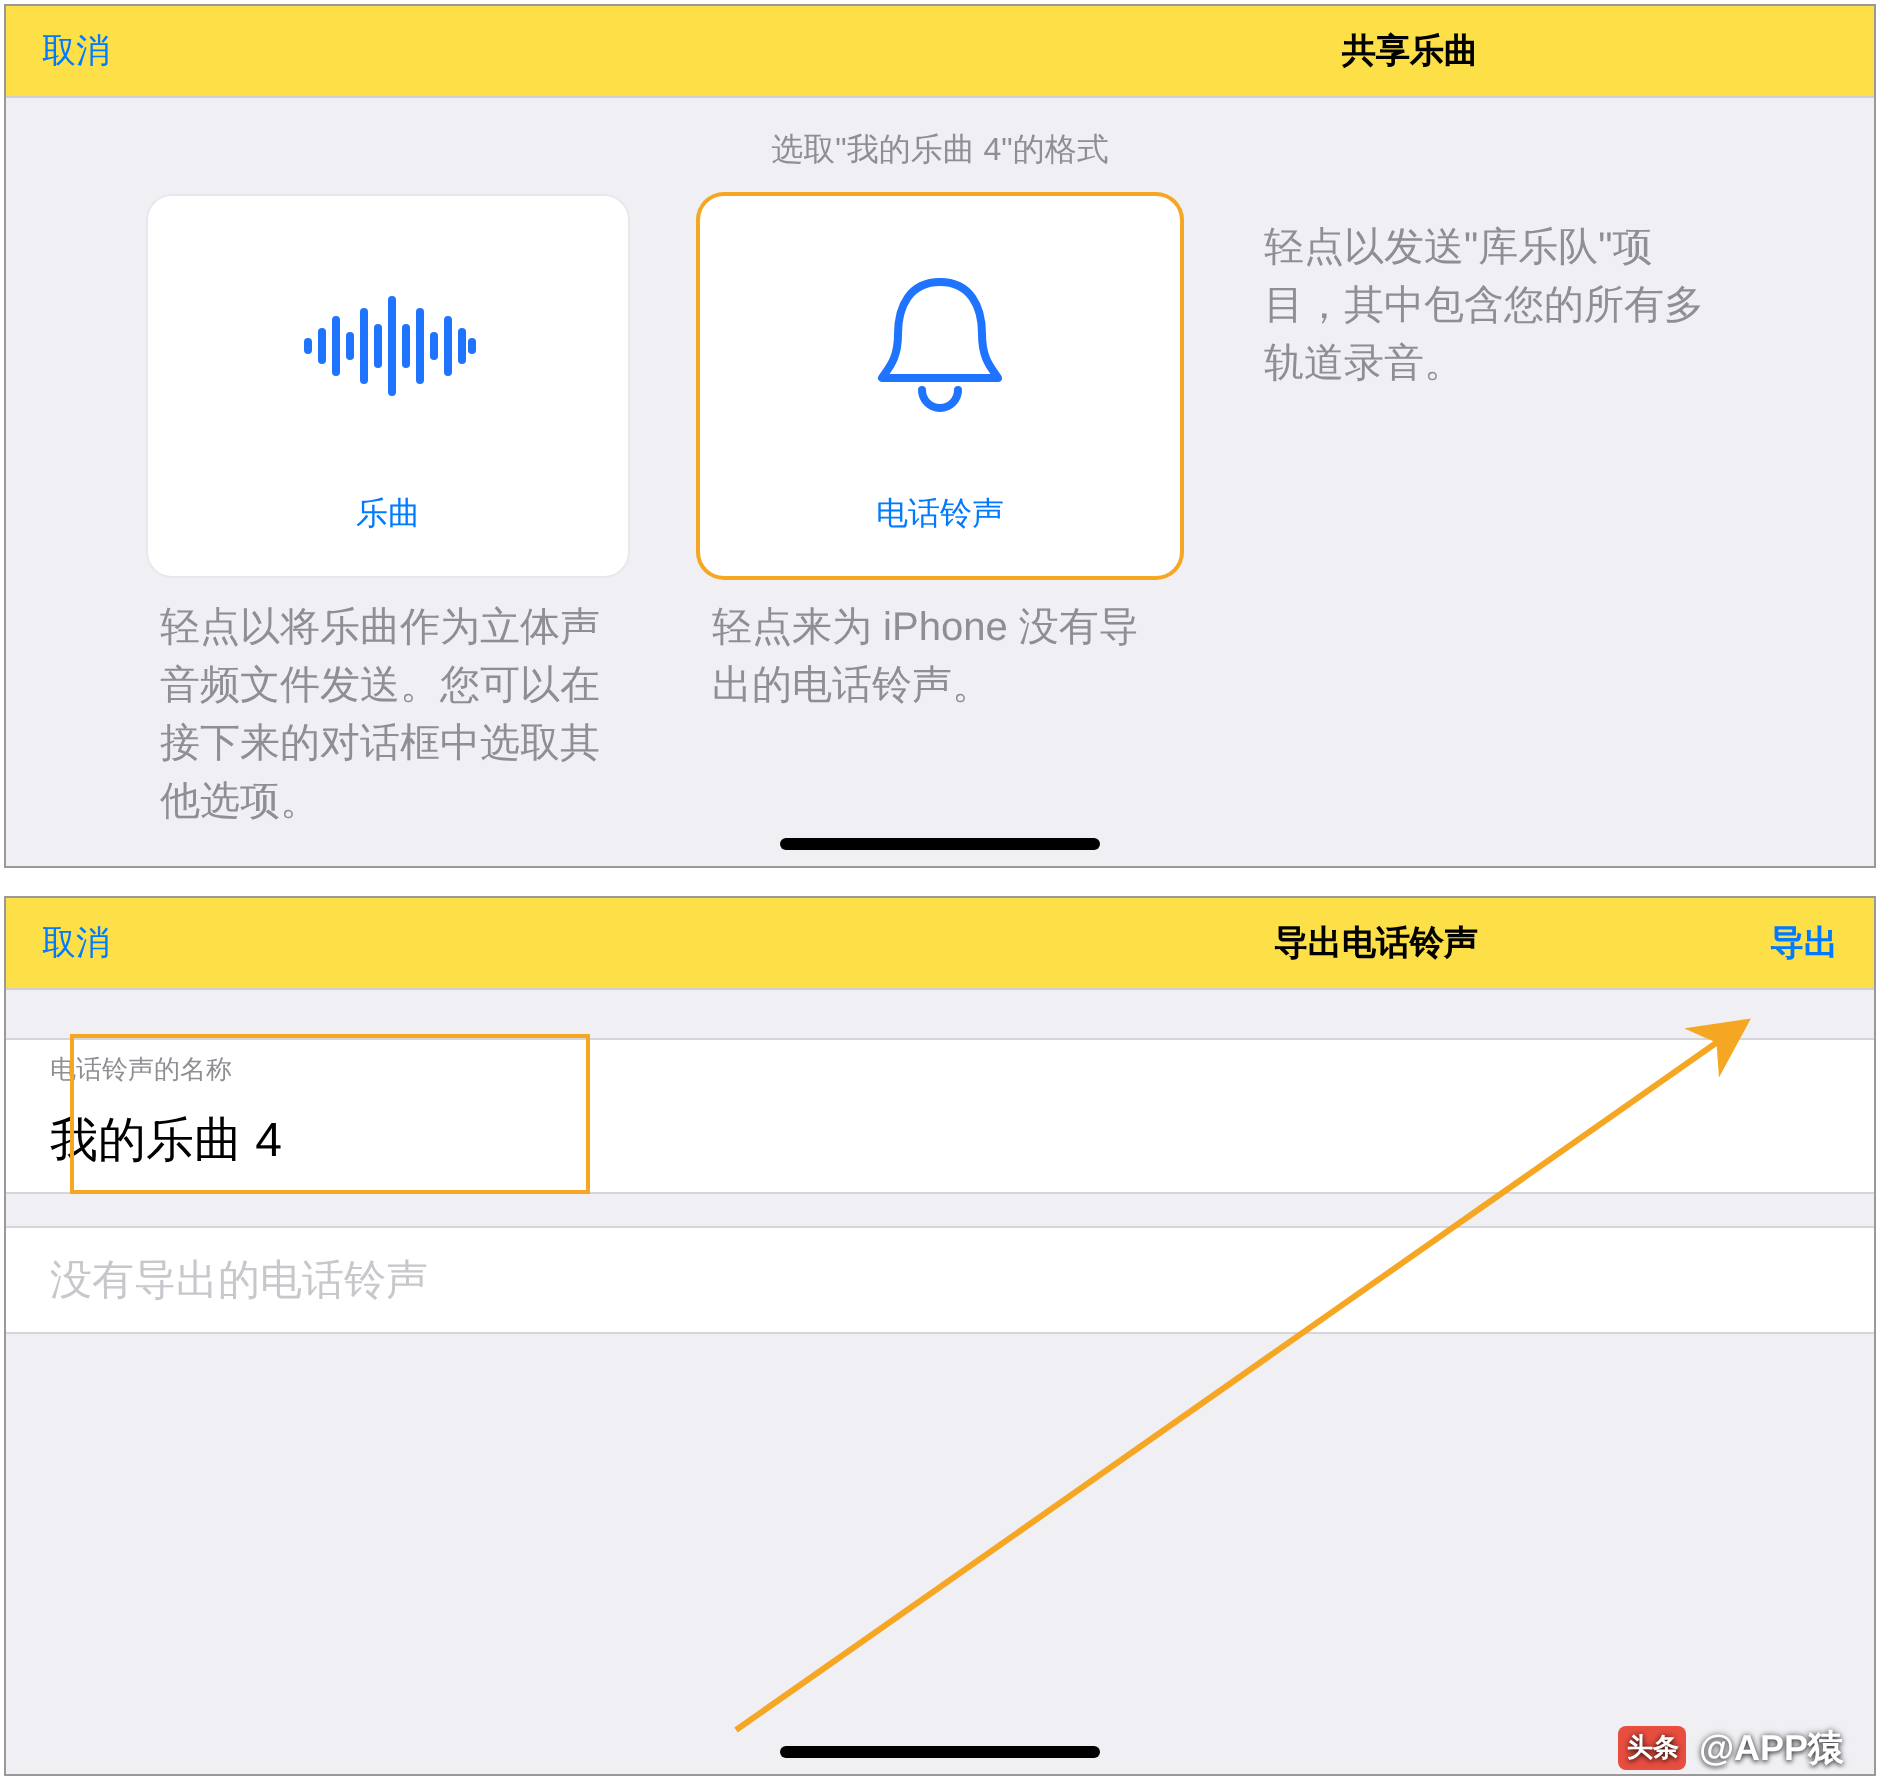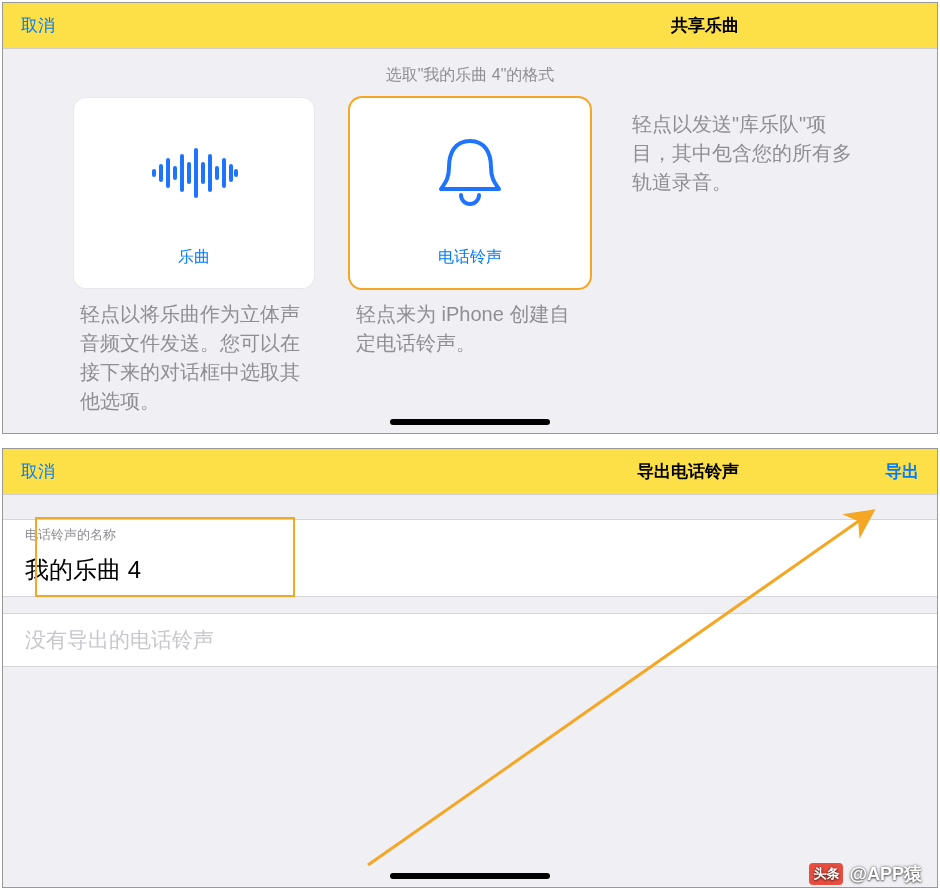--- a/index.html
+++ b/index.html
@@ -78,21 +78,21 @@
     <div class="card-wrap">
       <div class="card selected">
         <div class="card-icon">
           <svg width="70" height="76" viewBox="0 0 70 76">
             <path d="M35 6 C20 6 14 18 14 32 C14 44 10 48 6 54 L64 54 C60 48 56 44 56 32 C56 18 50 6 35 6 Z" fill="none" stroke="#1e73ff" stroke-width="4" stroke-linejoin="round"></path>
             <path d="M26 60 A9 9 0 0 0 44 60" fill="none" stroke="#1e73ff" stroke-width="4" stroke-linecap="round"></path>
           </svg>
         </div>
         <div class="card-label">电话铃声</div>
       </div>
-      <div class="card-desc">轻点来为 iPhone 创建自定电话铃声。</div>
+      <div class="card-desc">轻点来为 iPhone 没有导出的电话铃声。</div>
     </div>
 
     <div class="card-wrap">
       <div class="card-desc">轻点以发送"库乐队"项目，其中包含您的所有多轨道录音。</div>
     </div>
   </div>
   <div class="home-indicator"></div>
 </div>
 
 <div class="panel panel2">

